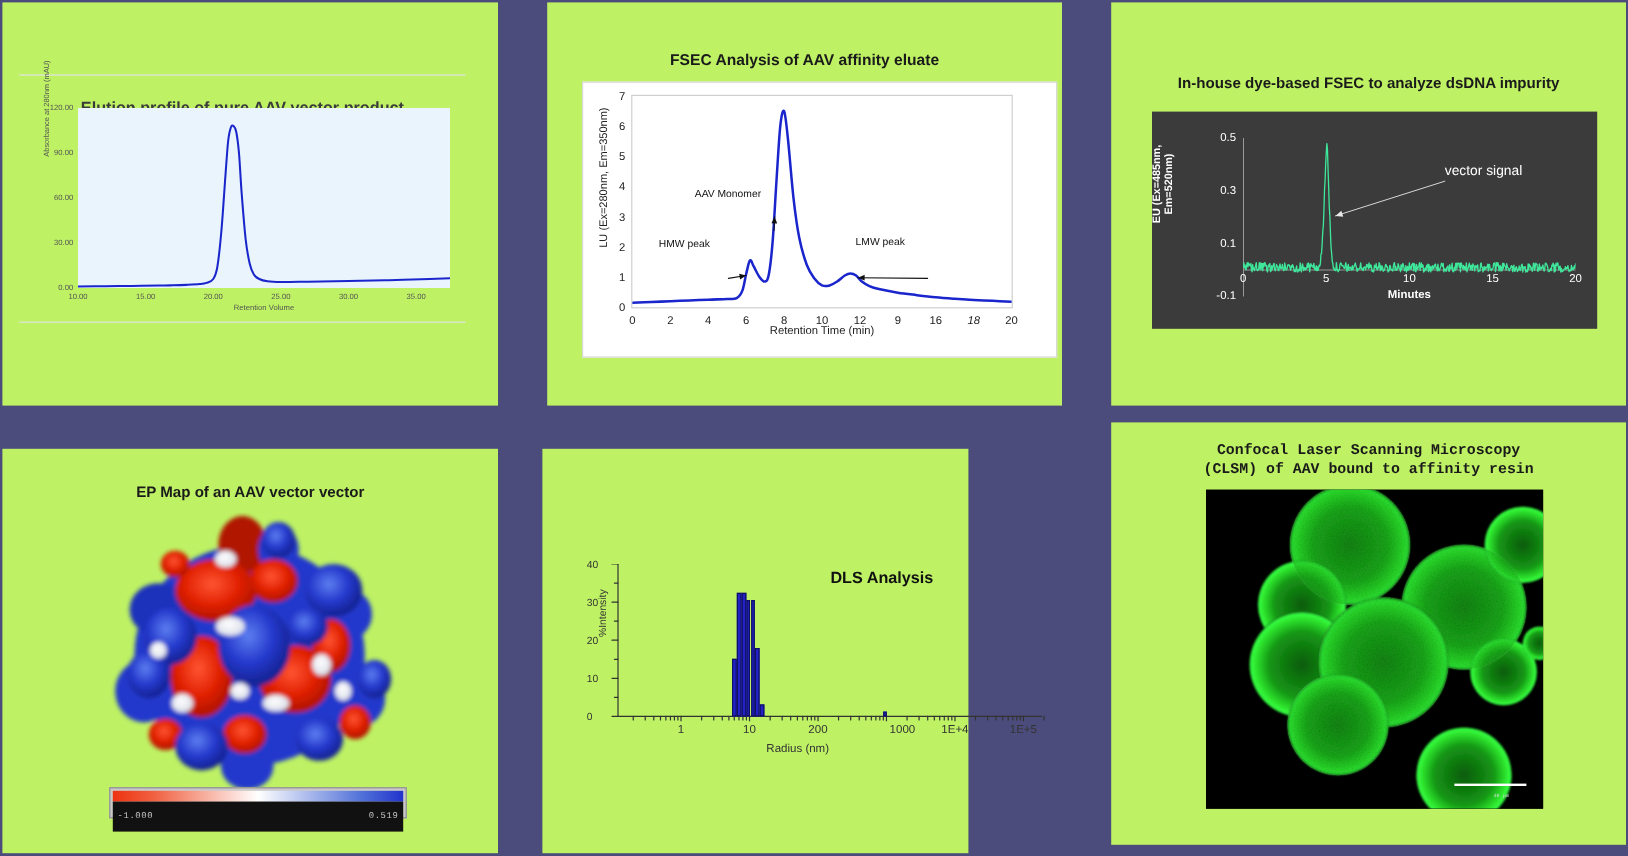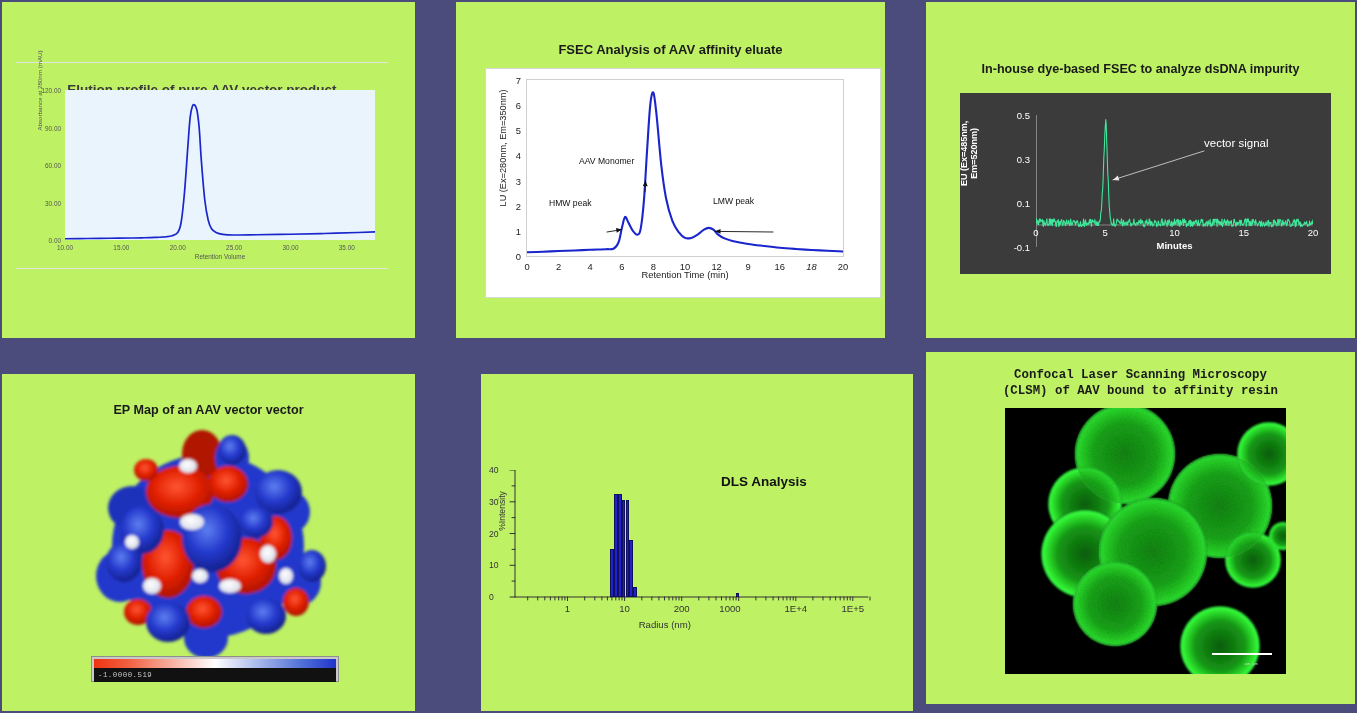--- a/index.html
+++ b/index.html
@@ -16,21 +16,21 @@
   .panel{
     position:absolute;
     background:#bef264;
     box-sizing:border-box;
   }
   
   #p1{left:2px;  top:2px;   width:413px; height:336px;}
   #p2{left:456px;top:2px;   width:429px; height:336px;}
   #p3{left:926px;top:2px;   width:429px; height:336px;}
   #p4{left:2px;  top:374px; width:413px; height:337px;}
-  #p5{left:481px;top:374px; width:432px; height:337px;}
+  #p5{left:452px;top:374px; width:355px; height:337px;}
   #p6{left:926px;top:352px; width:429px; height:352px;font-family:Liberation Mono, monospace;}
 
   .ptitle{
     text-align:center;font-weight:bold;color:#1a1a1a;
     line-height:1.25;
   }
 
   
   .excel-card{
     position:absolute;left:14px;top:60px;width:372px;height:207px;
@@ -83,21 +83,21 @@
   .p3-ann{position:absolute;font-size:11.5px;color:#fff;white-space:nowrap;}
 
   
   #p4 .ptitle{font-size:12.6px;margin-top:29px;}
   .ep-wrap{position:absolute;left:78px;top:52px;width:258px;height:230px;}
   .cbar-wrap{
     position:absolute;left:89px;top:282px;width:248px;height:26px;
     background:#c9c9c9;border:1px solid #8e8e8e;box-sizing:border-box;padding:2px;
   }
   .cbar-grad{height:9px;background:linear-gradient(to right,#ee3311 0%,#f06040 14%,#ffffff 50%,#5070d8 86%,#2233cc 100%);}
-  .cbar-lbls{position:relative;height:14px;background:#111;display:flex;align-items:center;padding:0 4px;}
+  .cbar-lbls{position:relative;height:25px;background:#111;display:flex;align-items:center;justify-content:space-between;padding:0 4px;gap:36px;}
   .cbar-lbls span{font-family:"Liberation Mono",monospace;font-size:7.4px;color:#c8c8c8;letter-spacing:.5px;}
 
   
   .p5-plot{position:absolute;left:505px;top:470px;width:355px;height:127px;}
   #p5 .dls-title{position:absolute;left:240px;top:100px;font-size:13.5px;font-weight:bold;color:#111;}
   .p5-ytick{position:absolute;right:100%;margin-right:4px;font-size:8.6px;color:#333;transform:translateY(-50%);}
   .p5-xtick{position:absolute;top:100%;margin-top:6px;font-size:9.6px;color:#333;transform:translateX(-50%);}
   .p5-xlab{position:absolute;top:100%;margin-top:22px;left:45%;transform:translateX(-50%);font-size:9.6px;color:#333;white-space:nowrap;}
   .p5-ylab{
     position:absolute;left:-58px;top:36px;width:110px;
@@ -369,21 +369,21 @@
       <div class="dls-bar" style="left: 128.336px; width: 3.70533px; height: 9.525px; background: rgb(34, 34, 200);"></div>
       <div class="dls-bar" style="left: 230.641px; width: 3.70533px; height: 3.81px; background: rgb(34, 34, 200);"></div>
       <div class="p5-ytick" style="top: 127px; right: auto; left: -16px;">0</div>
       <div class="p5-ytick" style="top: 95.25px; right: auto; left: -16px;">10</div>
       <div class="p5-ytick" style="top: 63.5px; right: auto; left: -16px;">20</div>
       <div class="p5-ytick" style="top: 31.75px; right: auto; left: -16px;">30</div>
       <div class="p5-ytick" style="top: 0px; right: auto; left: -16px;">40</div>
       <div class="p5-xtick" style="left: 62.5392px;">1</div>
       <div class="p5-xtick" style="left: 119.596px;">10</div>
       <div class="p5-xtick" style="left: 176.653px;">200</div>
-      <div class="p5-xtick" style="left: 225px;">1000</div>
+      <div class="p5-xtick" style="left: 247px;">1000</div>
       <div class="p5-xtick" style="left: 290.767px;">1E+4</div>
       <div class="p5-xtick" style="left: 347.824px;">1E+5</div>
       <div class="p5-xlab">Radius (nm)</div>
     </div>
 
   <div class="panel" id="p6">
     <div class="ptitle">
       <span>Confocal Laser Scanning Microscopy</span><br>
       <span>(CLSM) of AAV bound to affinity resin</span>
     </div>

